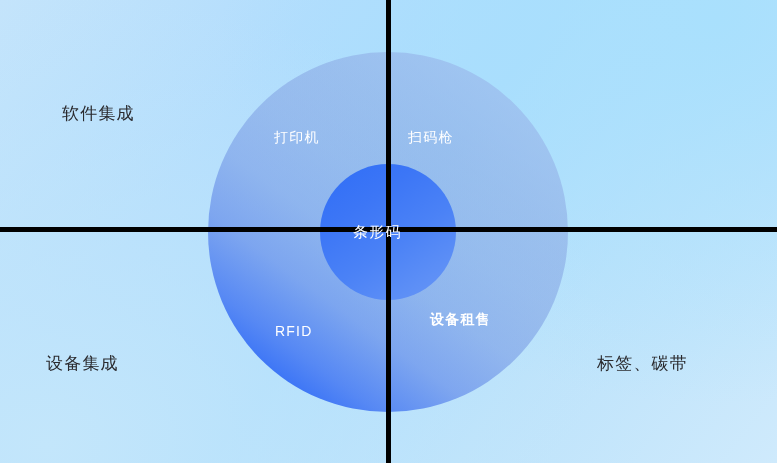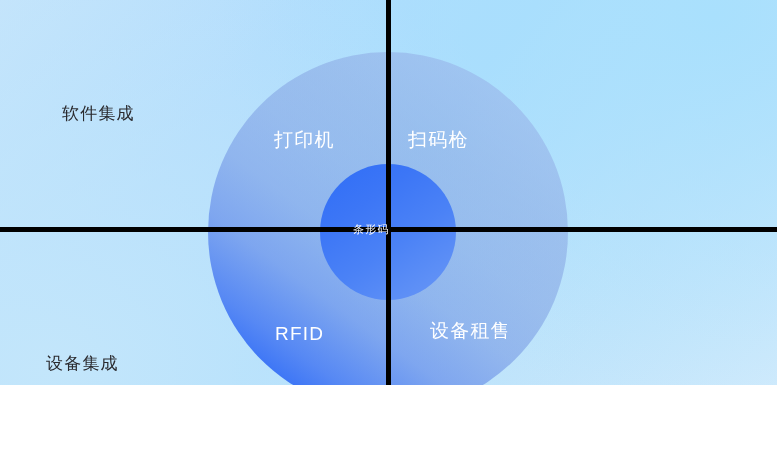--- a/index.html
+++ b/index.html
@@ -7,21 +7,21 @@
     padding: 0;
     background: #ffffff;
   }
   body {
     font-family: "Liberation Sans", "DejaVu Sans", sans-serif;
   }
 
   #stage {
     position: relative;
     width: 777px;
-    height: 385px;
+    height: 463px;
     overflow: hidden;
     background:
       radial-gradient(ellipse 900px 700px at 92% 4%, #a9e0fd 0%, rgba(169,224,253,0) 55%),
       radial-gradient(ellipse 1000px 760px at 6% 96%, #c3e6fb 0%, rgba(195,230,251,0) 60%),
       linear-gradient(128deg, #c4e4fb 0%, #b2ddfd 28%, #a9dcfd 50%, #bde3fb 72%, #cfeafc 100%);
   }
 
   
   .axis-v {
     position: absolute;
@@ -84,62 +84,63 @@
     line-height: 1;
   }
 
   .outer-label {
     font-size: 17px;
     color: #2a2a2e;
     letter-spacing: 1.2px;
   }
 
   .ring-label {
-    font-size: 19px;
+    font-size: 14px;
     color: #ffffff;
     letter-spacing: 1.2px;
   }
 
   .core-label {
-    font-size: 11px;
+    font-size: 15px;
     color: #ffffff;
     letter-spacing: 1.2px;
   }
 
   
   .lbl-software   { left: 62px;  top: 105px; }
   .lbl-automation { left: 597px; top: 105px; }
   .lbl-device-int { left: 46px;  top: 355px; }
   .lbl-labels     { left: 597px; top: 355px; }
 
   
   .lbl-printer  { left: 274px; top: 130px; }
   .lbl-scanner  { left: 408px; top: 130px; }
   .lbl-rfid     { left: 275px; top: 312px; margin-top: 12px; }
-  .lbl-rental   { left: 430px; top: 321px; }
+  .lbl-rental   { left: 430px; top: 312px; font-weight: bold; }
 
   
   .lbl-barcode  { left: 353px; top: 224px; }
 </style>
 </head>
 <body>
 
 <div id="stage">
 
   <div class="outer-circle"></div>
   <div class="inner-circle"></div>
 
   <div class="axis-h"></div>
   <div class="axis-v"></div>
 
   <div class="label outer-label lbl-software">软件集成</div>
 
 
   <div class="label outer-label lbl-device-int">设备集成</div>
 
+  <div class="label outer-label lbl-labels">标签、碳带</div>
 
   <div class="label ring-label lbl-printer">打印机</div>
 
   <div class="label ring-label lbl-scanner">扫码枪</div>
 
   <div class="label ring-label lbl-rfid">RFID</div>
 
   <div class="label ring-label lbl-rental">设备租售</div>
 
   <div class="label core-label lbl-barcode">条形码</div>

